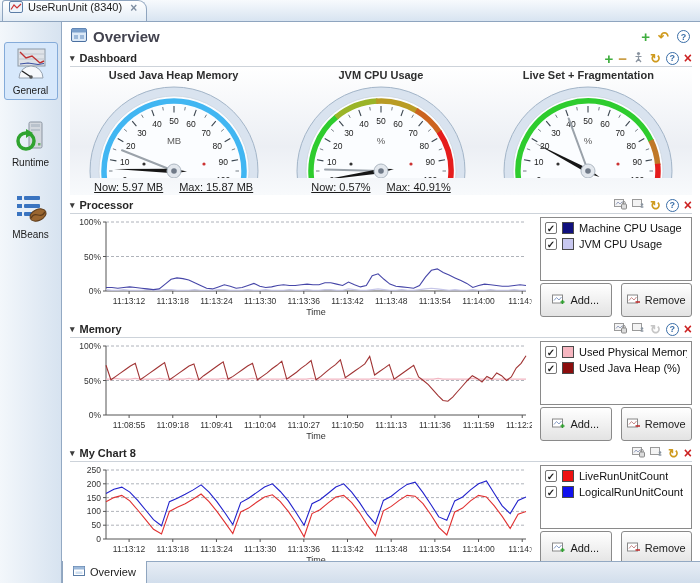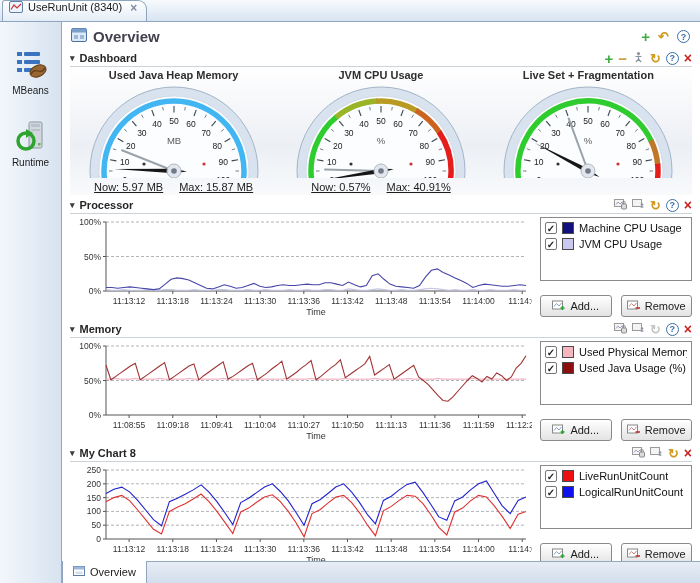--- a/index.html
+++ b/index.html
@@ -69,21 +69,21 @@
   .right-box { width:152px; flex:0 0 152px; display:flex; flex-direction:column; height:100px; }
   .legend { border:1px solid #8a8a8a; background:#fff; height:64px; padding:4px 4px;
     display:flex; flex-direction:column; gap:4px; }
   .leg-row { display:flex; align-items:center; gap:5px; font-size:11px; color:#101010; }
   .checkbox { width:12px; height:12px; flex:0 0 12px; border:1px solid #767676; border-radius:2px;
     background:#fff; display:flex; align-items:center; justify-content:center;
     font-size:10px; font-weight:bold; color:#1c1c1c; }
   .swatch { width:12px; height:12px; flex:0 0 12px; border:1px solid #4a4a4a; }
   .leg-label { white-space:nowrap; overflow:hidden; }
   .btn-row { margin-top:auto; display:flex; gap:9px; }
-  .btn { flex:1; height:22px; display:flex; align-items:center; justify-content:center;
+  .btn { flex:1; height:34px; display:flex; align-items:center; justify-content:center;
     gap:4px; font-size:11px; color:#1c1c1c;
     background:linear-gradient(#ffffff,#e3e3e3); border:1px solid #8a8a8a; border-radius:3px; }
 
   
   .bottom-tabs { height:22px; flex:0 0 22px; background:linear-gradient(#e7edf5,#d2deec);
     border-top:1px solid #93a9c3; display:flex; align-items:stretch; }
   .btab { display:flex; align-items:center; gap:5px; padding:0 10px; font-size:11px;
     color:#1d1d1d; border-right:1px solid #a9bbce; }
   .btab.active { background:#ffffff; border-right:1px solid #8fa5bf;
     border-left:1px solid #8fa5bf; margin-top:-1px; }
@@ -104,49 +104,64 @@
           </svg>
       </span>
       <span>UseRunUnit (8340)</span>
       <span class="tab-close">×</span>
     </div>
   </div>
 
   <div class="main">
 
     <div class="sidebar">
+      <div class="side-item selected">
+        <span>
+          <svg width="34" height="34" viewBox="0 0 34 34">
+            <rect x="4" y="2" width="27" height="17" fill="#dfe3e8" stroke="#8d99a6"></rect>
+            <line x1="4" y1="7" x2="31" y2="7" stroke="#b8bfc8" stroke-width="0.8"></line>
+            <line x1="4" y1="12" x2="31" y2="12" stroke="#b8bfc8" stroke-width="0.8"></line>
+            <polyline points="6,5 12,11 18,9 26,16 30,14" fill="none" stroke="#c03030" stroke-width="1.4"></polyline>
+            <polyline points="6,17 14,16 24,17.5 30,16.5" fill="none" stroke="#3a4fa0" stroke-width="1.2"></polyline>
+            <path d="M5 31 A 12 12 0 0 1 29 31 Z" fill="#f6f8fb" stroke="#96a2b0"></path>
+            <line x1="17" y1="30" x2="8" y2="24" stroke="#222" stroke-width="1.4"></line>
+            <circle cx="17" cy="30" r="1.8" fill="#555"></circle>
+          </svg>
+        </span>
+        <span>General</span>
+      </div>
+      <div class="side-item">
+        <span>
+          <svg width="34" height="34" viewBox="0 0 34 34">
+            <rect x="15" y="3" width="13" height="26" rx="1.5" fill="#d3d8de" stroke="#8b95a2"></rect>
+            <rect x="17" y="5" width="9" height="3" fill="#b9c2cc"></rect>
+            <rect x="17" y="10" width="9" height="2" fill="#b9c2cc"></rect>
+            <rect x="24" y="24" width="2.5" height="2.5" fill="#6fae6f"></rect>
+            <circle cx="12" cy="22" r="8" fill="none" stroke="#2fa32f" stroke-width="3.5"></circle>
+            <polygon points="12,10 19,14 12,19" fill="#2fa32f"></polygon>
+          </svg>
+        </span>
+        <span>Runtime</span>
+      </div>
       <div class="side-item">
         <span>
           <svg width="34" height="34" viewBox="0 0 34 34">
             <rect x="3" y="5" width="5" height="4" fill="#3a74c0"></rect>
               <rect x="10" y="5" width="16" height="4" rx="1" fill="#3a74c0"></rect>
             <rect x="3" y="13" width="5" height="4" fill="#3a74c0"></rect>
               <rect x="10" y="13" width="16" height="4" rx="1" fill="#3a74c0"></rect>
             <rect x="3" y="21" width="5" height="4" fill="#3a74c0"></rect>
               <rect x="10" y="21" width="12" height="4" rx="1" fill="#3a74c0"></rect>
             <g transform="rotate(-25 24 24)">
               <ellipse cx="24" cy="24" rx="8.5" ry="5.5" fill="#9a6630" stroke="#5f3d1c"></ellipse>
               <path d="M16.5 24 Q 20 20.5 24 24 T 31.5 24" fill="none" stroke="#5f3d1c" stroke-width="1.3"></path>
             </g>
           </svg>
         </span>
         <span>MBeans</span>
-      </div>
-      <div class="side-item">
-        <span>
-          <svg width="34" height="34" viewBox="0 0 34 34">
-            <rect x="15" y="3" width="13" height="26" rx="1.5" fill="#d3d8de" stroke="#8b95a2"></rect>
-            <rect x="17" y="5" width="9" height="3" fill="#b9c2cc"></rect>
-            <rect x="17" y="10" width="9" height="2" fill="#b9c2cc"></rect>
-            <rect x="24" y="24" width="2.5" height="2.5" fill="#6fae6f"></rect>
-            <circle cx="12" cy="22" r="8" fill="none" stroke="#2fa32f" stroke-width="3.5"></circle>
-            <polygon points="12,10 19,14 12,19" fill="#2fa32f"></polygon>
-          </svg>
-        </span>
-        <span>Runtime</span>
       </div>
     </div>
 
     <div class="rightcol">
       <div class="content">
 
         <div class="content-header">
           <span>
             <svg width="16" height="14" viewBox="0 0 16 14">
                 <rect x="0.5" y="0.5" width="15" height="13" rx="1.5" fill="#dce9f7" stroke="#4a6fa0"></rect>
@@ -500,21 +515,21 @@
             <div class="right-box">
               <div class="legend">
                 <div class="leg-row">
                   <span class="checkbox">✓</span>
                   <span class="swatch" style="background: rgb(246, 182, 192);"></span>
                   <span class="leg-label">Used Physical Memory (%)</span>
                 </div>
                 <div class="leg-row">
                   <span class="checkbox">✓</span>
                   <span class="swatch" style="background: rgb(139, 13, 13);"></span>
-                  <span class="leg-label">Used Java Usage (%)</span>
+                  <span class="leg-label">Used Java Heap (%)</span>
                 </div>
               </div>
               <div class="btn-row">
                 <div class="btn">
                   <svg width="14" height="12" viewBox="0 0 14 12">
                       <rect x="0.5" y="1" width="10" height="8" fill="#fff" stroke="#888"></rect>
                       <polyline points="2,6.5 4.5,3.5 7,6 9.5,3" fill="none" stroke="#8aa0c8" stroke-width="1"></polyline>
                       <path d="M11 8 h4 M13 6 v4" stroke="#2f9e2f" stroke-width="1.6" transform="translate(-2.5,0)"></path>
                     </svg>
                   <span>Add...</span>

